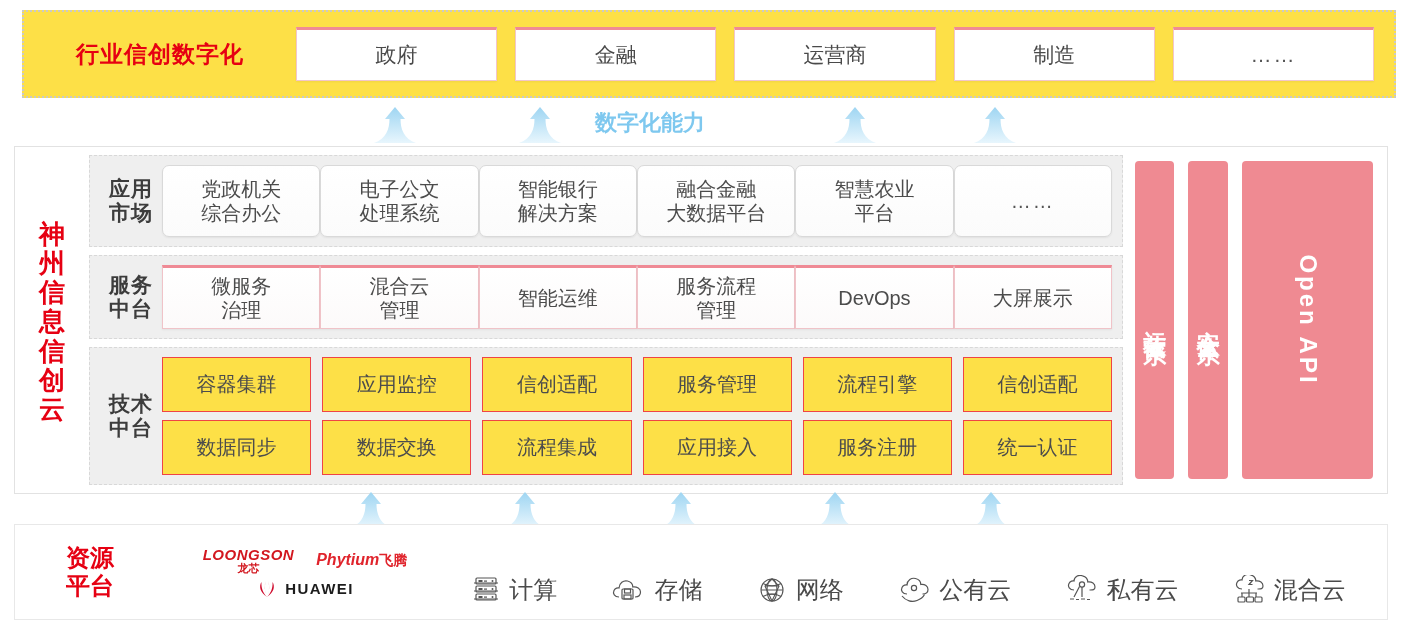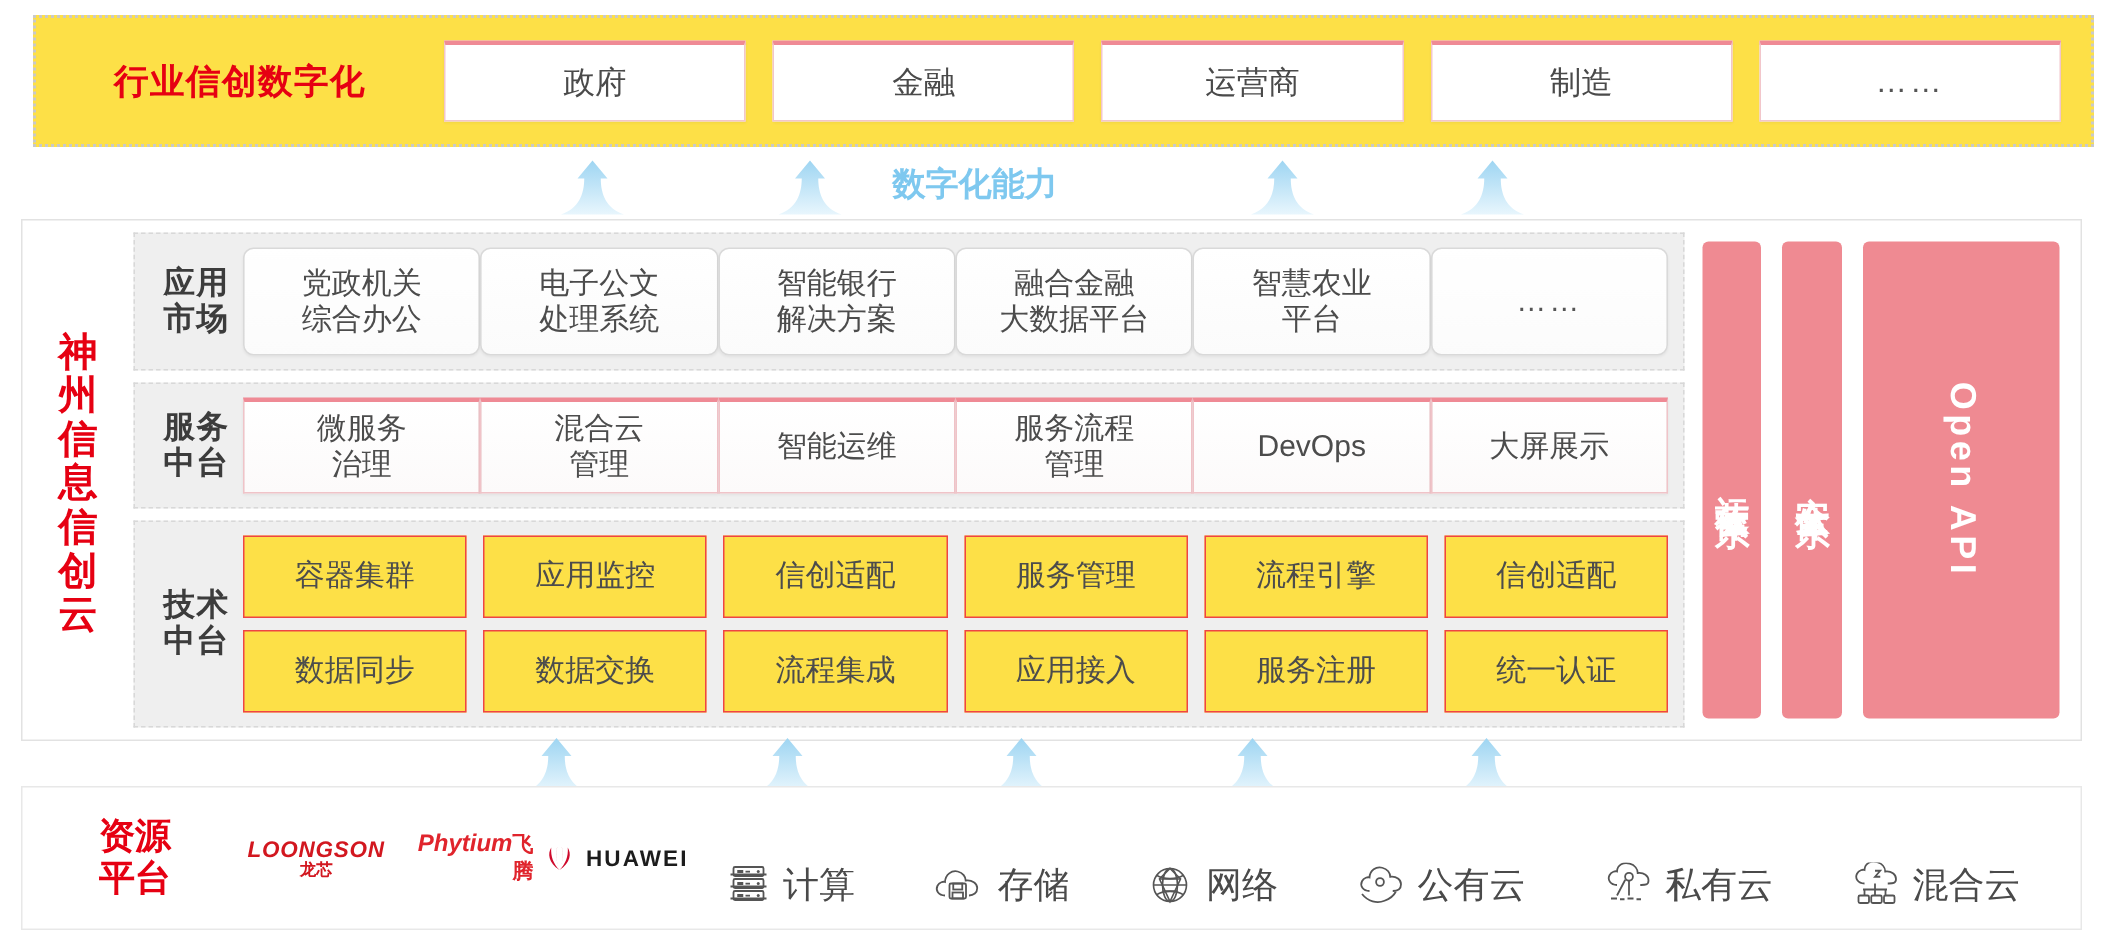--- a/index.html
+++ b/index.html
@@ -129,21 +129,21 @@
     border: 1px solid #e8e8e8; background:#fff;
     display:flex; align-items:center;
   }
   .res-title {
     flex: 0 0 150px; text-align:center;
     color:#e60012; font-size: 24px; font-weight: bold; line-height: 1.18;
   }
   .res-title span { display:block; }
 
   .vendors {
-    flex: 0 0 280px; display:flex; flex-direction:row;
+    flex: 0 0 280px; display:flex; flex-direction:column;
     align-items:center; justify-content:center; gap: 6px;
   }
   .vendor-row { display:flex; align-items:center; justify-content:center; gap: 22px; }
   .loongson { display:flex; flex-direction:column; align-items:center; line-height:1; }
   .loongson .lg-en {
     color:#d2171f; font-size: 15px; font-weight: bold; font-style: italic;
     letter-spacing: 0.5px;
   }
   .loongson .lg-cn { color:#d2171f; font-size: 11px; font-weight:bold; margin-top:1px; }
   .phytium { display:flex; align-items:baseline; }

